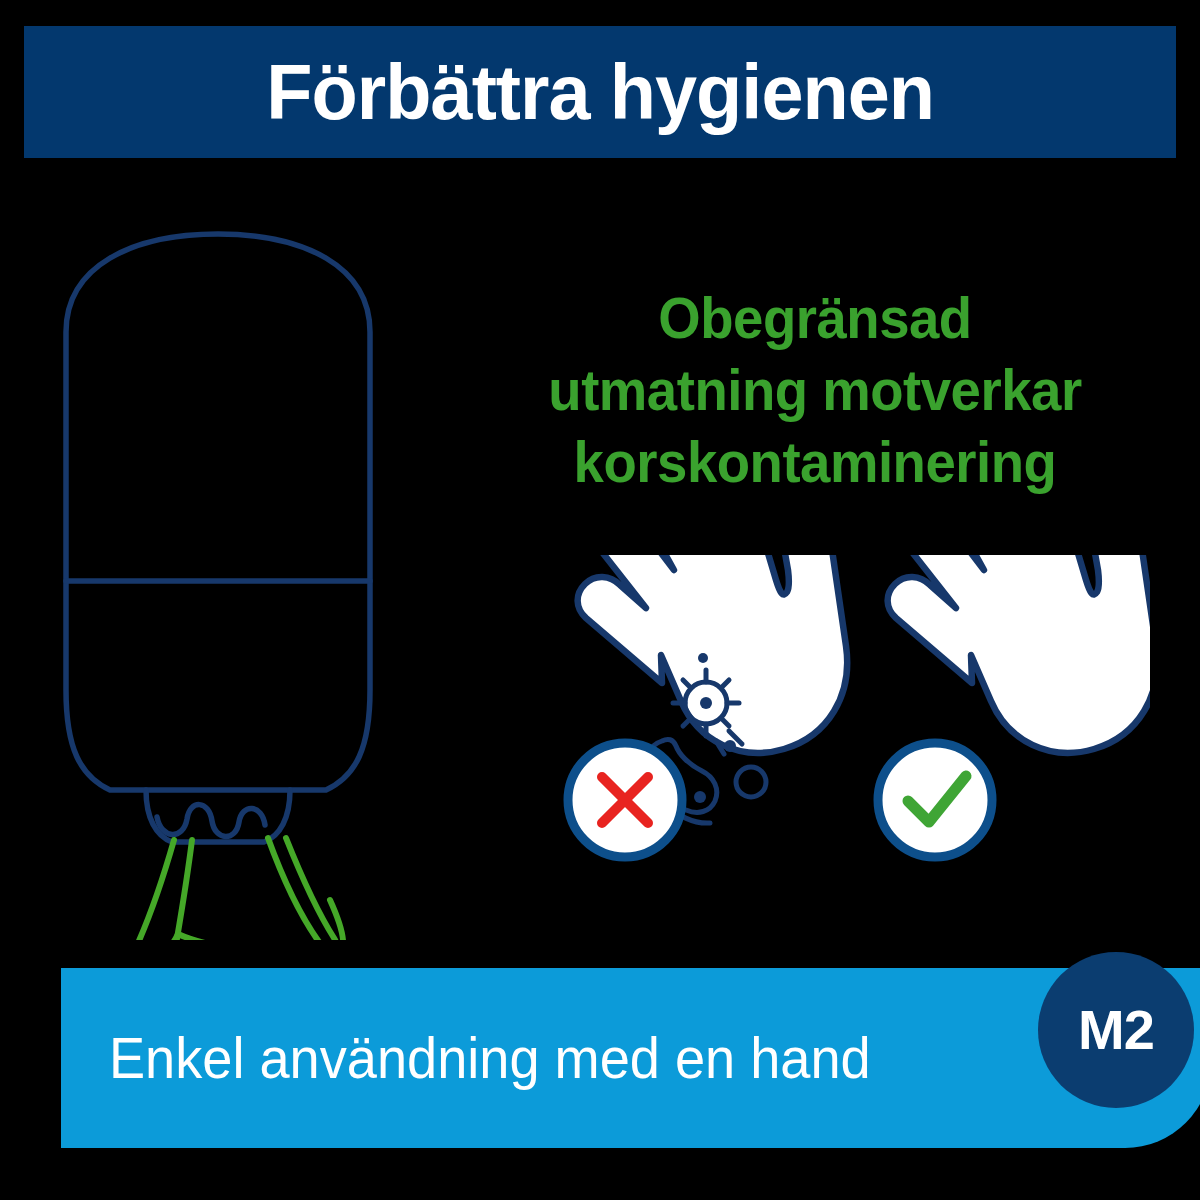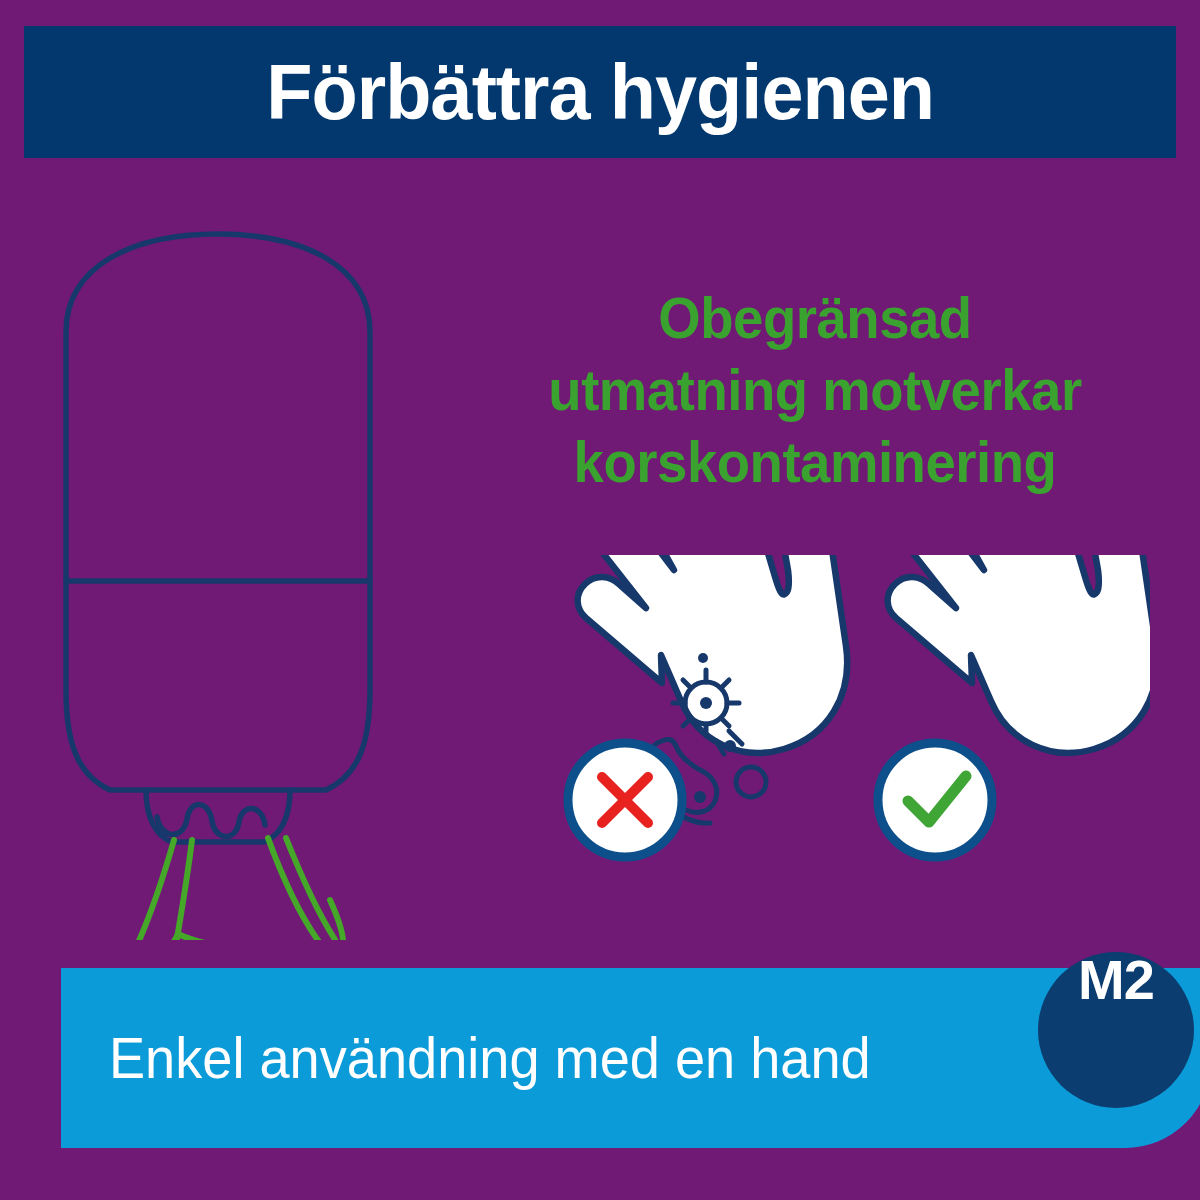--- a/index.html
+++ b/index.html
@@ -8,21 +8,21 @@
     padding: 0;
     background: #ffffff;
   }
   body {
     font-family: "Liberation Sans", sans-serif;
   }
   #poster {
     position: relative;
     width: 1200px;
     height: 1200px;
-    background: #701a75;
+    background: #000000;
     overflow: hidden;
   }
 
   
   .header-bar {
     position: absolute;
     left: 24px;
     top: 26px;
     width: 1152px;
     height: 132px;
@@ -102,21 +102,21 @@
   }
   .footer-badge {
     position: absolute;
     left: 977px;
     top: -16px;
     width: 156px;
     height: 156px;
     border-radius: 50%;
     background: #0B3D70;
     display: flex;
-    align-items: flex-start;
+    align-items: center;
     justify-content: center;
   }
   .footer-badge-label {
     color: #ffffff;
     font-family: "Liberation Sans", sans-serif;
     font-weight: bold;
     font-size: 56px;
     line-height: 1;
     letter-spacing: -1px;
   }

